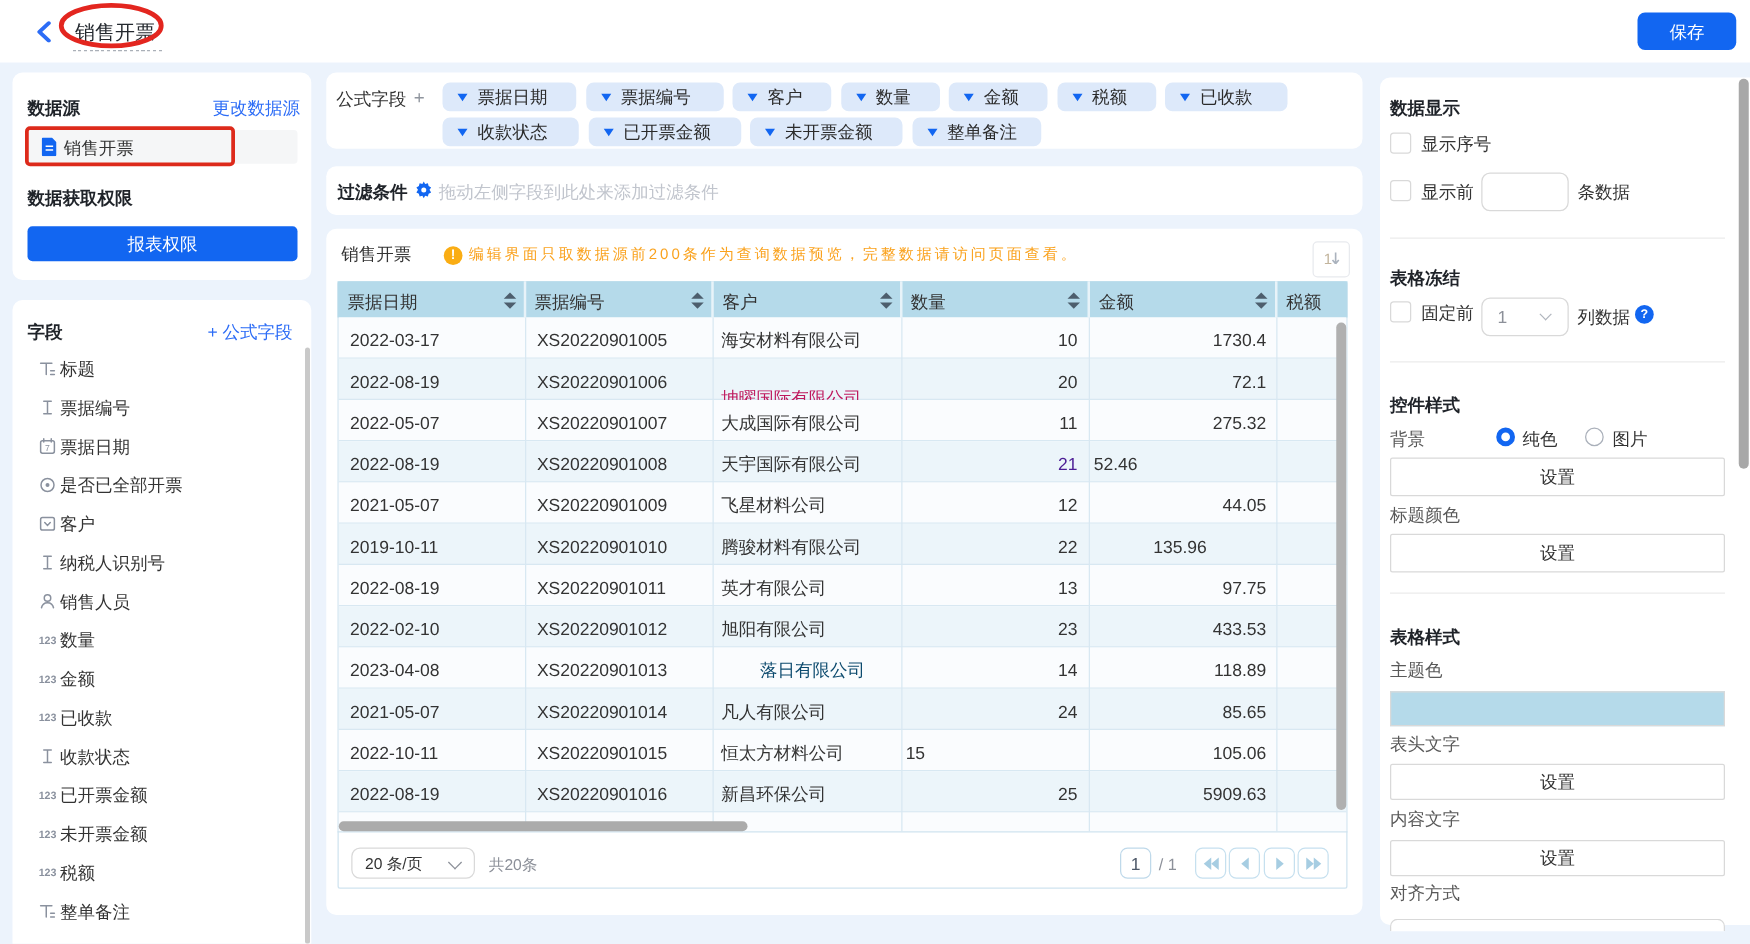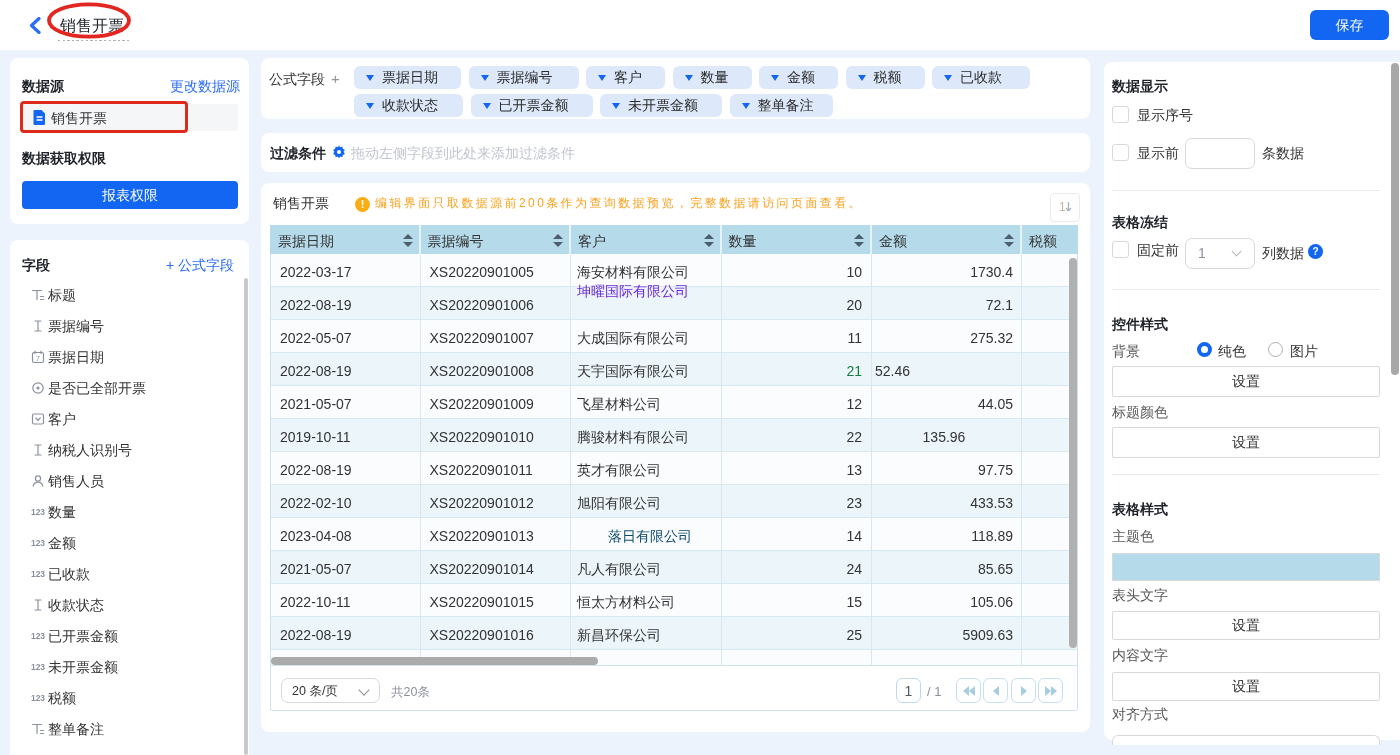--- a/index.html
+++ b/index.html
@@ -230,34 +230,34 @@
 <div class="abs" style="left:1029px;top:233px;color:#333">税额</div>
 <div class="abs" style="left:271px;top:254px;width:806px;height:33px;background:#fafcfe;border-bottom:1px solid #d8e8f2;"></div>
 <div class="abs" style="left:280px;top:264px;color:#333">2022-03-17</div>
 <div class="abs" style="left:429.5px;top:264px;color:#333">XS20220901005</div>
 <div class="abs" style="left:577px;top:264px;color:#333">海安材料有限公司</div>
 <div class="abs" style="left:724.5px;top:264px;width:137.5px;text-align:right;color:#333">10</div>
 <div class="abs" style="left:875px;top:264px;width:138px;text-align:right;color:#333">1730.4</div>
 <div class="abs" style="left:271px;top:287px;width:806px;height:33px;background:#ecf5fa;border-bottom:1px solid #d8e8f2;"></div>
 <div class="abs" style="left:280px;top:297px;color:#333">2022-08-19</div>
 <div class="abs" style="left:429.5px;top:297px;color:#333">XS20220901006</div>
-<div class="abs" style="left:577px;top:283px;color:#6d28d9">坤曜国际有限公司</div>
+<div class="abs" style="left:577px;top:310px;color:#be185d">坤曜国际有限公司</div>
 <div class="abs" style="left:724.5px;top:297px;width:137.5px;text-align:right;color:#333">20</div>
 <div class="abs" style="left:875px;top:297px;width:138px;text-align:right;color:#333">72.1</div>
 <div class="abs" style="left:271px;top:320px;width:806px;height:33px;background:#fafcfe;border-bottom:1px solid #d8e8f2;"></div>
 <div class="abs" style="left:280px;top:330px;color:#333">2022-05-07</div>
 <div class="abs" style="left:429.5px;top:330px;color:#333">XS20220901007</div>
 <div class="abs" style="left:577px;top:330px;color:#333">大成国际有限公司</div>
 <div class="abs" style="left:724.5px;top:330px;width:137.5px;text-align:right;color:#333">11</div>
 <div class="abs" style="left:875px;top:330px;width:138px;text-align:right;color:#333">275.32</div>
 <div class="abs" style="left:271px;top:353px;width:806px;height:33px;background:#ecf5fa;border-bottom:1px solid #d8e8f2;"></div>
 <div class="abs" style="left:280px;top:363px;color:#333">2022-08-19</div>
 <div class="abs" style="left:429.5px;top:363px;color:#333">XS20220901008</div>
 <div class="abs" style="left:577px;top:363px;color:#333">天宇国际有限公司</div>
-<div class="abs" style="left:724.5px;top:363px;width:137.5px;text-align:right;color:#15803d">21</div>
+<div class="abs" style="left:724.5px;top:363px;width:137.5px;text-align:right;color:#4c1d95">21</div>
 <div class="abs" style="left:875px;top:363px;width:138px;text-align:left;color:#333">52.46</div>
 <div class="abs" style="left:271px;top:386px;width:806px;height:33px;background:#fafcfe;border-bottom:1px solid #d8e8f2;"></div>
 <div class="abs" style="left:280px;top:396px;color:#333">2021-05-07</div>
 <div class="abs" style="left:429.5px;top:396px;color:#333">XS20220901009</div>
 <div class="abs" style="left:577px;top:396px;color:#333">飞星材料公司</div>
 <div class="abs" style="left:724.5px;top:396px;width:137.5px;text-align:right;color:#333">12</div>
 <div class="abs" style="left:875px;top:396px;width:138px;text-align:right;color:#333">44.05</div>
 <div class="abs" style="left:271px;top:419px;width:806px;height:33px;background:#ecf5fa;border-bottom:1px solid #d8e8f2;"></div>
 <div class="abs" style="left:280px;top:429px;color:#333">2019-10-11</div>
 <div class="abs" style="left:429.5px;top:429px;color:#333">XS20220901010</div>
@@ -285,21 +285,21 @@
 <div class="abs" style="left:271px;top:551px;width:806px;height:33px;background:#ecf5fa;border-bottom:1px solid #d8e8f2;"></div>
 <div class="abs" style="left:280px;top:561px;color:#333">2021-05-07</div>
 <div class="abs" style="left:429.5px;top:561px;color:#333">XS20220901014</div>
 <div class="abs" style="left:577px;top:561px;color:#333">凡人有限公司</div>
 <div class="abs" style="left:724.5px;top:561px;width:137.5px;text-align:right;color:#333">24</div>
 <div class="abs" style="left:875px;top:561px;width:138px;text-align:right;color:#333">85.65</div>
 <div class="abs" style="left:271px;top:584px;width:806px;height:33px;background:#fafcfe;border-bottom:1px solid #d8e8f2;"></div>
 <div class="abs" style="left:280px;top:594px;color:#333">2022-10-11</div>
 <div class="abs" style="left:429.5px;top:594px;color:#333">XS20220901015</div>
 <div class="abs" style="left:577px;top:594px;color:#333">恒太方材料公司</div>
-<div class="abs" style="left:724.5px;top:594px;width:137.5px;text-align:right;color:#333">15</div>
+<div class="abs" style="left:724.5px;top:594px;width:137.5px;color:#333">15</div>
 <div class="abs" style="left:875px;top:594px;width:138px;text-align:right;color:#333">105.06</div>
 <div class="abs" style="left:271px;top:617px;width:806px;height:33px;background:#ecf5fa;border-bottom:1px solid #d8e8f2;"></div>
 <div class="abs" style="left:280px;top:627px;color:#333">2022-08-19</div>
 <div class="abs" style="left:429.5px;top:627px;color:#333">XS20220901016</div>
 <div class="abs" style="left:577px;top:627px;color:#333">新昌环保公司</div>
 <div class="abs" style="left:724.5px;top:627px;width:137.5px;text-align:right;color:#333">25</div>
 <div class="abs" style="left:875px;top:627px;width:138px;text-align:right;color:#333">5909.63</div>
 <div class="abs" style="left:271px;top:650px;width:806px;height:15px;background:#fafcfe;"></div>
 <div class="abs" style="left:419.5px;top:254px;width:1px;height:411px;background:#d8e8f2"></div>
 <div class="abs" style="left:570px;top:254px;width:1px;height:411px;background:#d8e8f2"></div>

